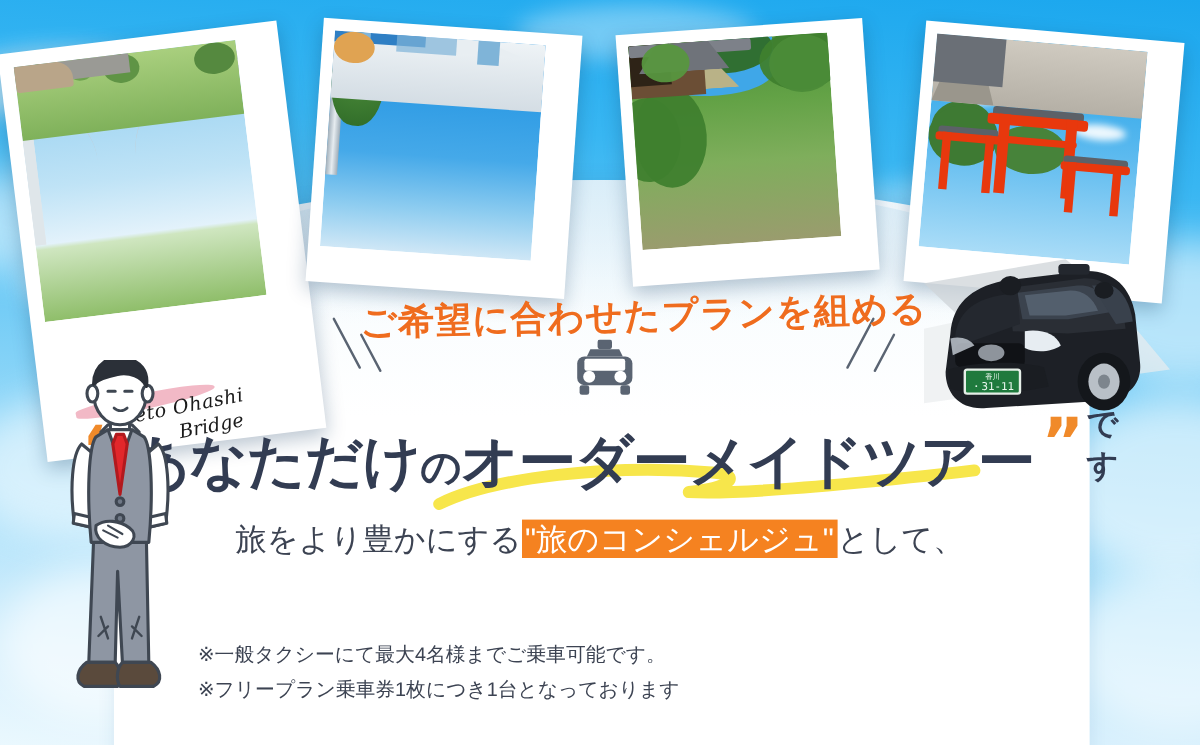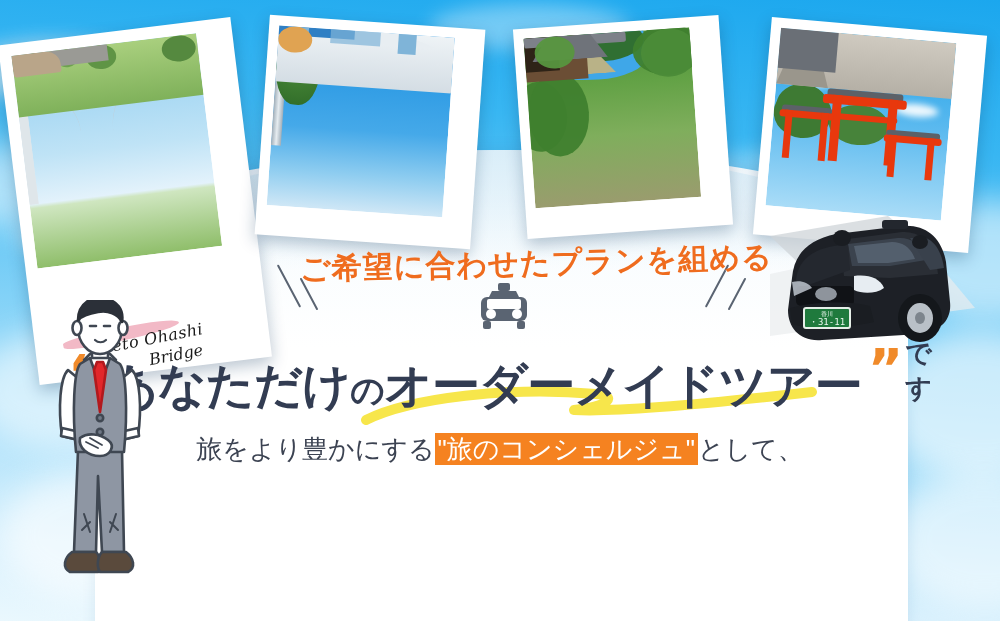--- a/index.html
+++ b/index.html
@@ -292,20 +292,24 @@
     <span class="qmark qopen">“</span>
     <span id="main-text">あなただけ<span class="small">の</span>オーダーメイドツアー</span>
     <span class="qmark qclose">”</span>
     <span id="desu">です</span>
   </div>
 
   <div id="sub">
     <div><span>旅をより豊かにする</span><span class="hl">"旅のコンシェルジュ"</span><span>として、</span></div>
   </div>
 
+  <div id="notes">
+    <div>※一般タクシーにて最大4名様までご乗車可能です。</div>
+    <div>※フリープラン乗車券1枚につき1台となっております</div>
+  </div>
 
   <div id="taxi-photo">
     <svg width="205" height="148" viewBox="0 0 205 148" aria-hidden="true">
 
       <path d="M0 20 L118 0 L150 26 L40 58 Z" fill="#cfd4d8" opacity=".75"></path>
       <path d="M0 58 L150 26 L205 92 L0 120 Z" fill="#e9ecee" opacity=".7"></path>
 
       <path d="M22 62 C24 38, 38 24, 66 18 L132 10 C156 8, 172 22, 176 46 L180 86
                C182 104, 170 116, 150 118 L52 124 C30 126, 18 112, 18 94 Z" fill="#1d2026"></path>
 

